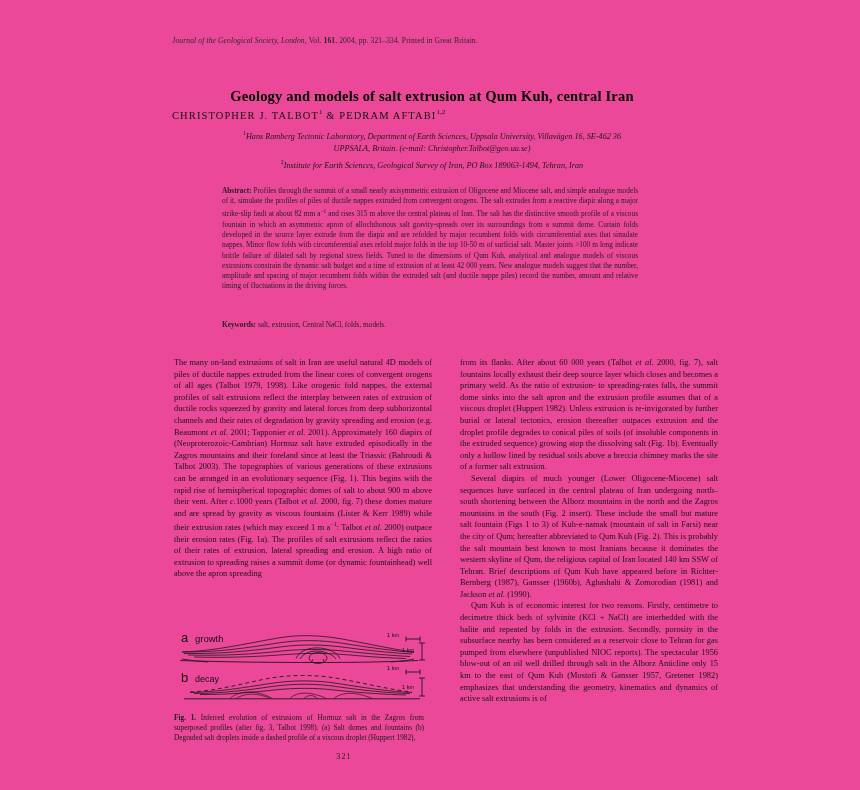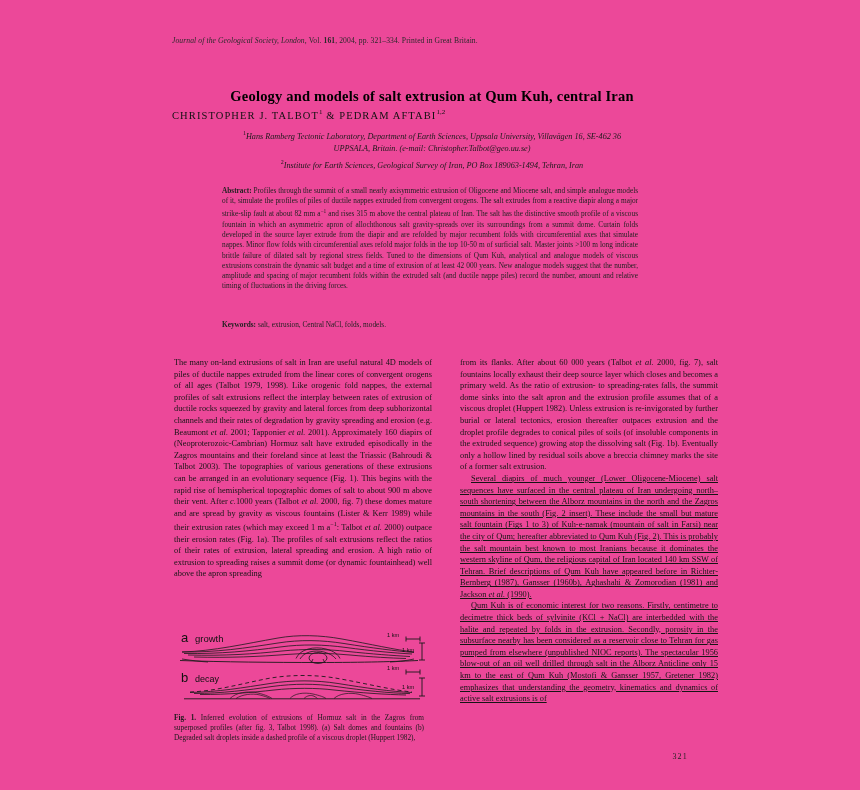--- a/index.html
+++ b/index.html
@@ -97,21 +97,21 @@
 
   .col {
     position: absolute;
     width: 258px;
     font-size: 8.35px;
     line-height: 11.6px;
     text-align: justify;
     color: #151515;
   }
   .col p { margin: 0; text-indent: 0; }
-  .col p + p { text-indent: 11px; text-decoration: underline; }
+  .col p + p { text-indent: 11px; }
   .col i { font-style: italic; }
   .col sup { font-size: 6px; vertical-align: super; }
   #left-col { left: 174px; top: 357px; }
   #right-col { left: 432px; top: 357px; margin-left: 28px; }
 
   .figure {
     position: absolute;
     left: 174px;
     top: 628px;
     width: 258px;
@@ -130,21 +130,21 @@
     color: #1a1a1a;
     width: 250px;
   }
   .figure-caption b { font-weight: bold; }
 
   .page-number {
     position: absolute;
     left: 0;
     top: 752px;
     width: 688px;
-    text-align: right;
+    text-align: center;
     font-size: 8px;
     letter-spacing: 1.2px;
     color: #222;
   }
 </style>
 </head>
 <body>
 
 <div class="page">
 

